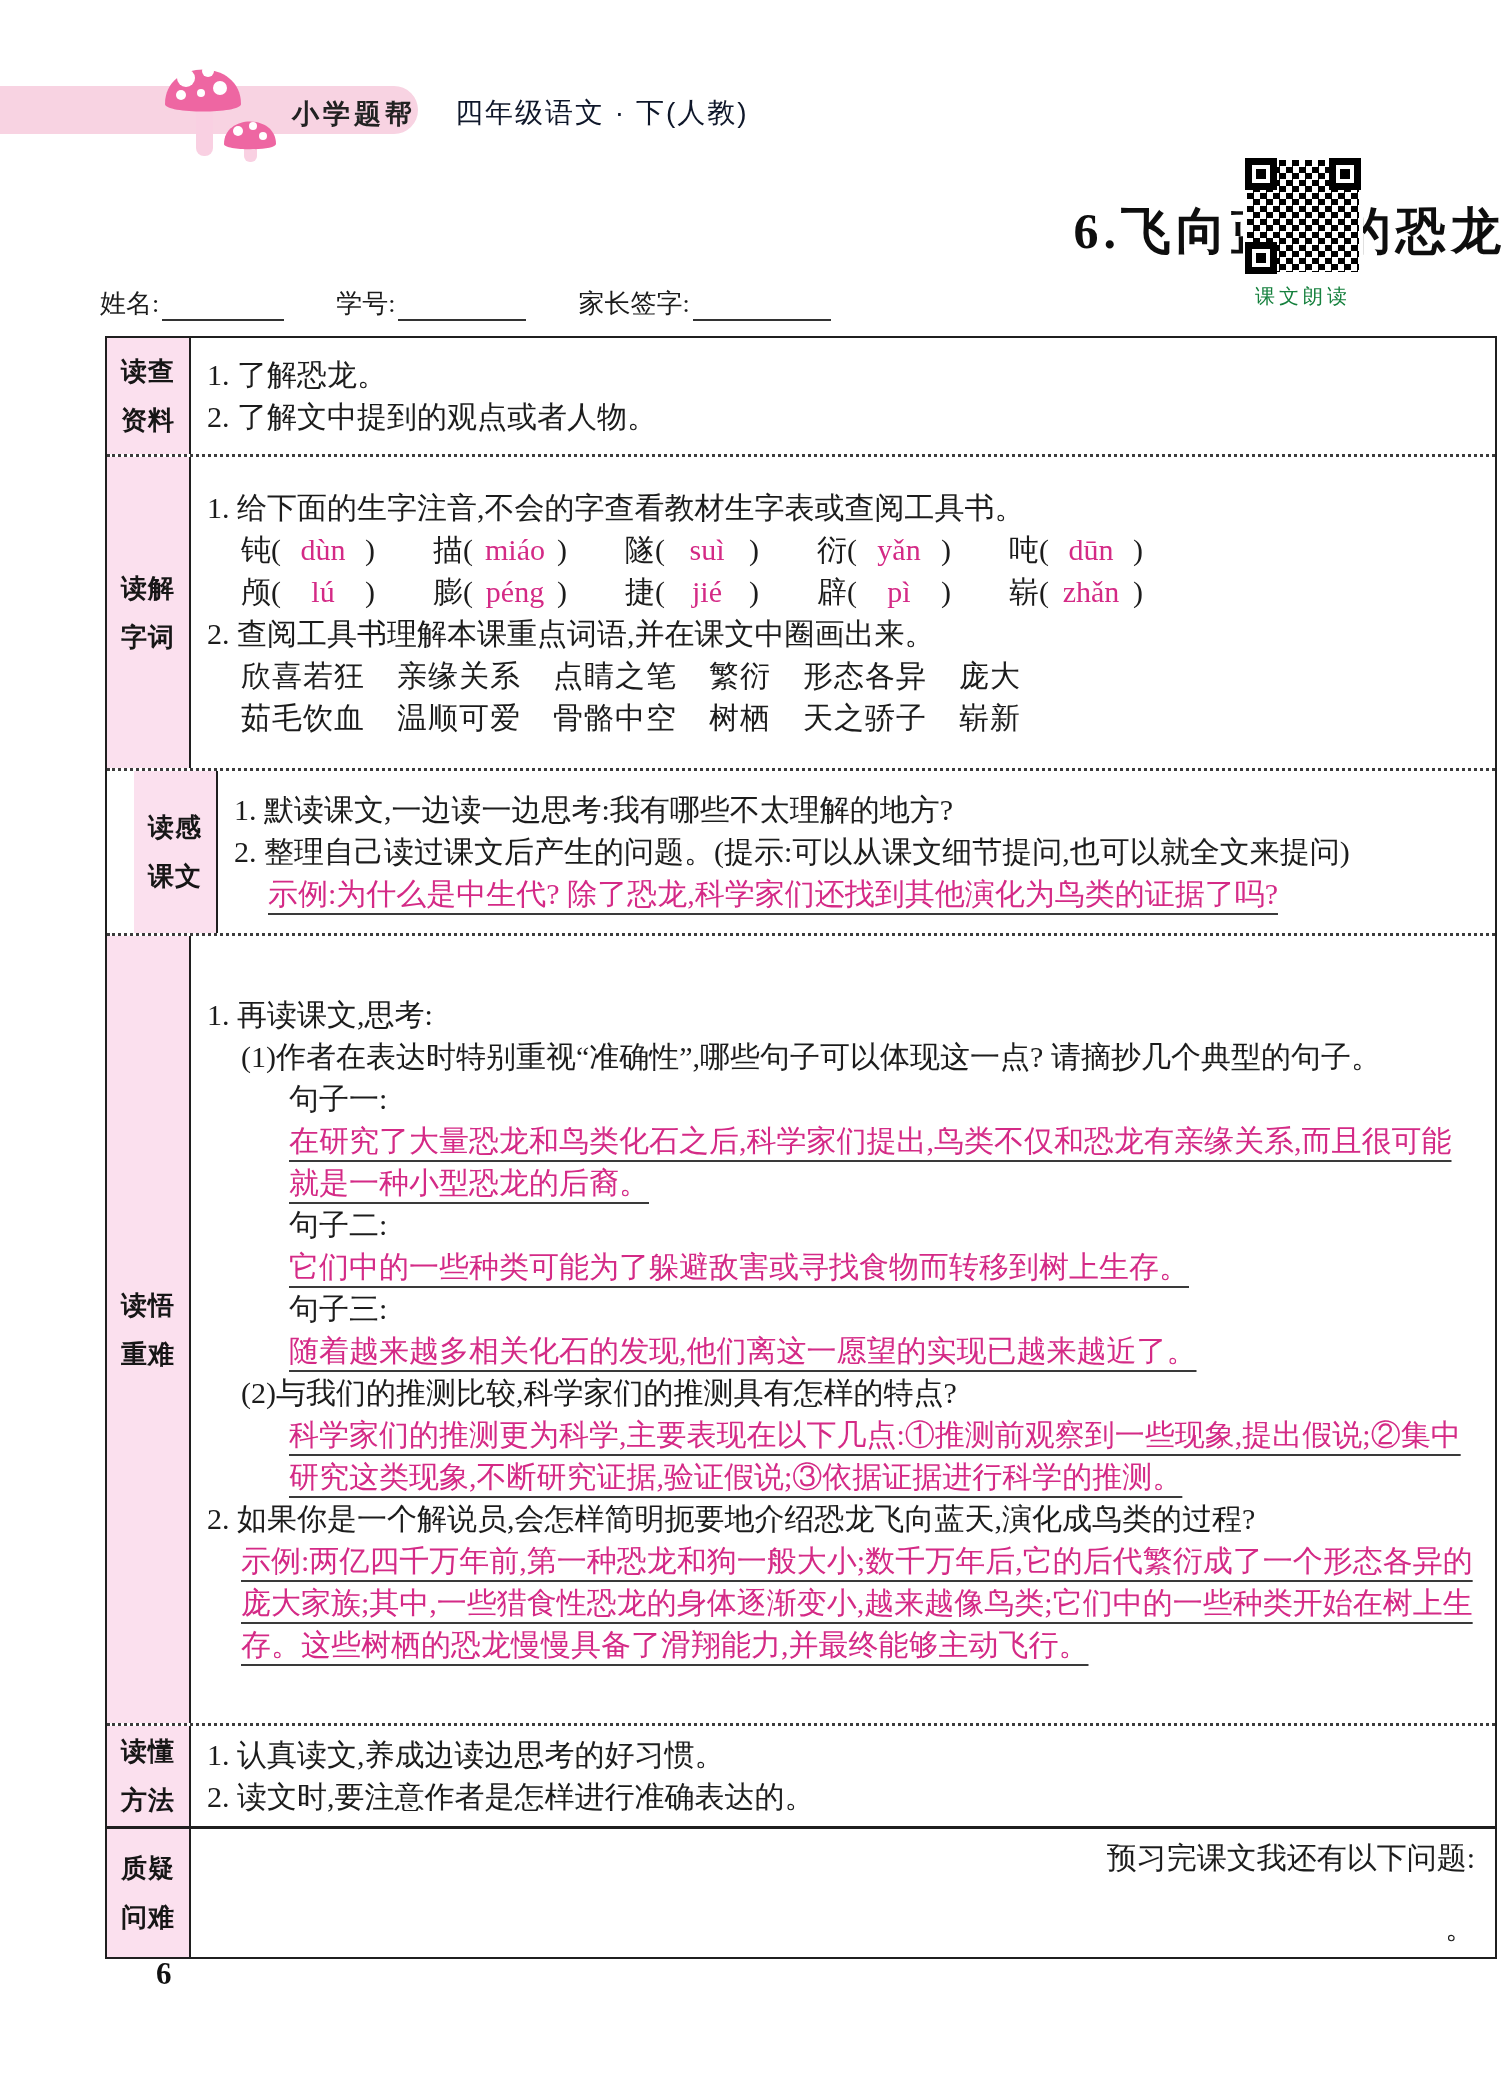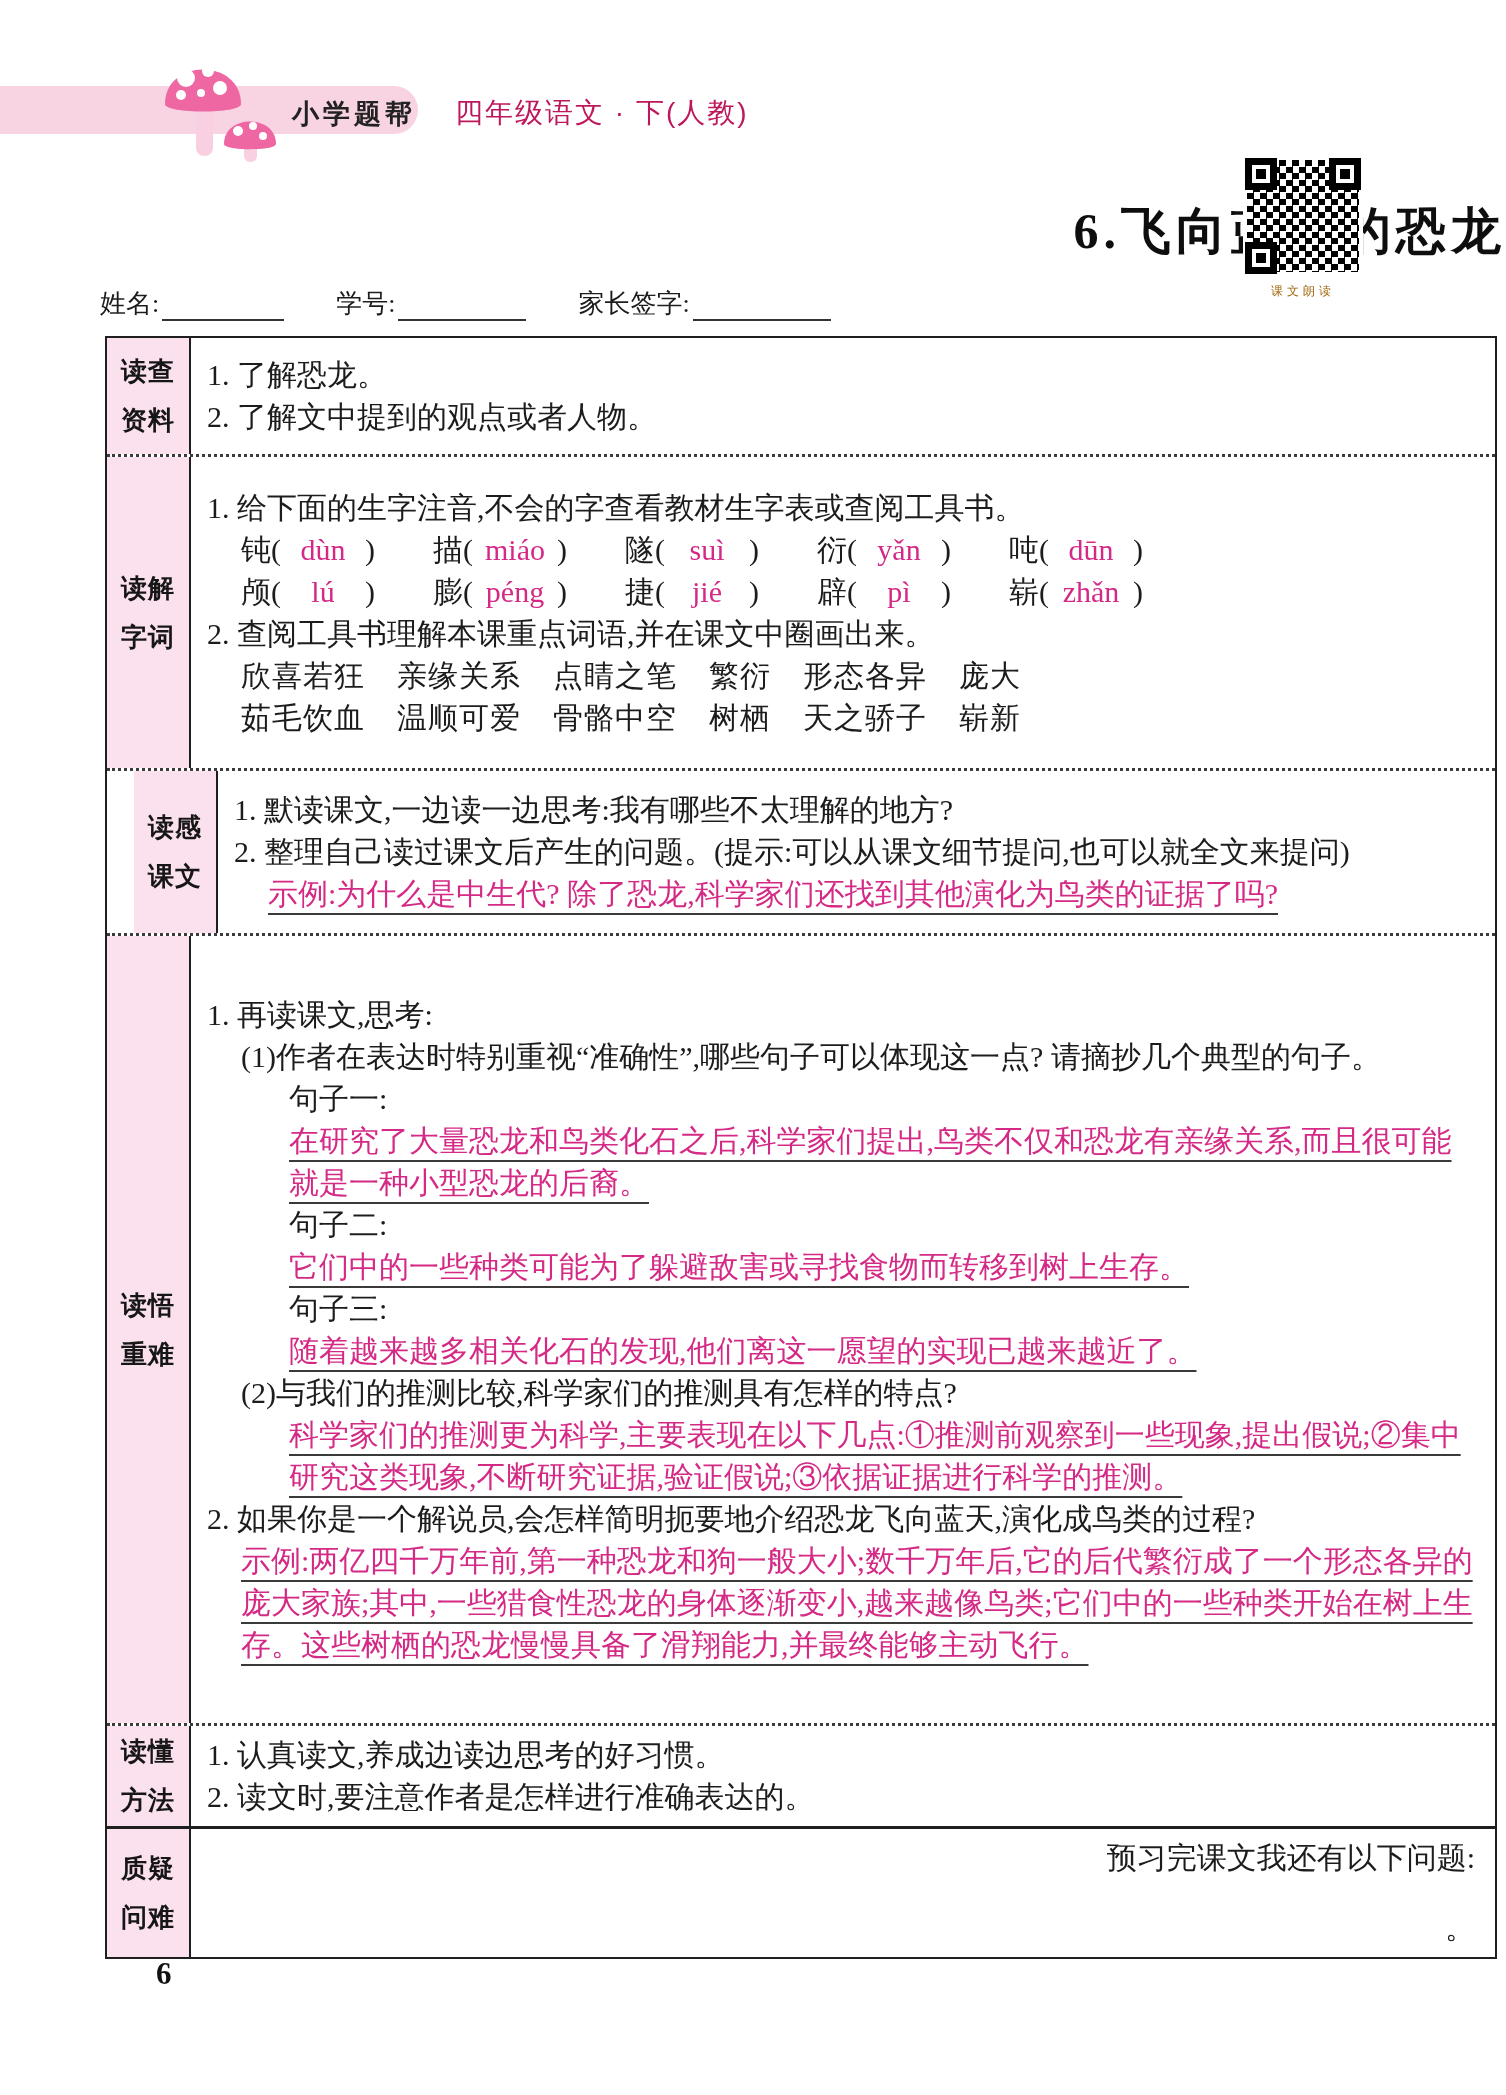--- a/index.html
+++ b/index.html
@@ -22,21 +22,21 @@
   .brand {
     position:absolute; left:292px; top:96px;
     font-family:"Liberation Sans","DejaVu Sans",sans-serif;
     font-weight:bold; font-size:27px; letter-spacing:4px; color:#222;
     z-index:3;
   }
   .mushrooms { position:absolute; left:156px; top:44px; z-index:2; }
   .edition {
     position:absolute; left:455px; top:94px;
     font-family:"Liberation Sans","DejaVu Sans",sans-serif;
-    font-size:28px; letter-spacing:2px; color:#be185d;
+    font-size:28px; letter-spacing:2px; color:#0f172a;
   }
 
   .page-title {
     position:absolute; left:0; top:198px; width:100%;
     text-align:right; padding-left:112px;
     font-size:50px; font-weight:bold; letter-spacing:5px; color:#0e0e0e;
   }
 
   
   .qr {
@@ -48,21 +48,21 @@
     background:conic-gradient(#000 25%, #fff 0 50%, #000 0 75%, #fff 0);
     background-size:13px 13px;
   }
   .qr .f { position:absolute; width:32px; height:32px; border:7px solid #000; background:#fff; }
   .qr .f::before { content:""; position:absolute; inset:4px; background:#000; }
   .qr .f-tl { left:2px; top:2px; }
   .qr .f-tr { right:2px; top:2px; }
   .qr .f-bl { left:2px; bottom:2px; }
   .qr-caption {
     position:absolute; left:1233px; top:283px; width:140px;
-    text-align:center; font-size:12px; letter-spacing:4px; color:#a16207;
+    text-align:center; font-size:20px; letter-spacing:4px; color:#15803d;
   }
 
   
   .fields { position:absolute; left:100px; top:286px; width:1100px; display:flex; font-size:26px; }
   .field { display:flex; align-items:flex-end; }
   .field + .field { margin-left:52px; }
   .nf-line { display:inline-block; height:32px; border-bottom:2px solid #333; margin-left:3px; }
   .field:nth-child(1) .nf-line { width:122px; }
   .field:nth-child(2) .nf-line { width:128px; }
   .field:nth-child(3) .nf-line { width:138px; }

